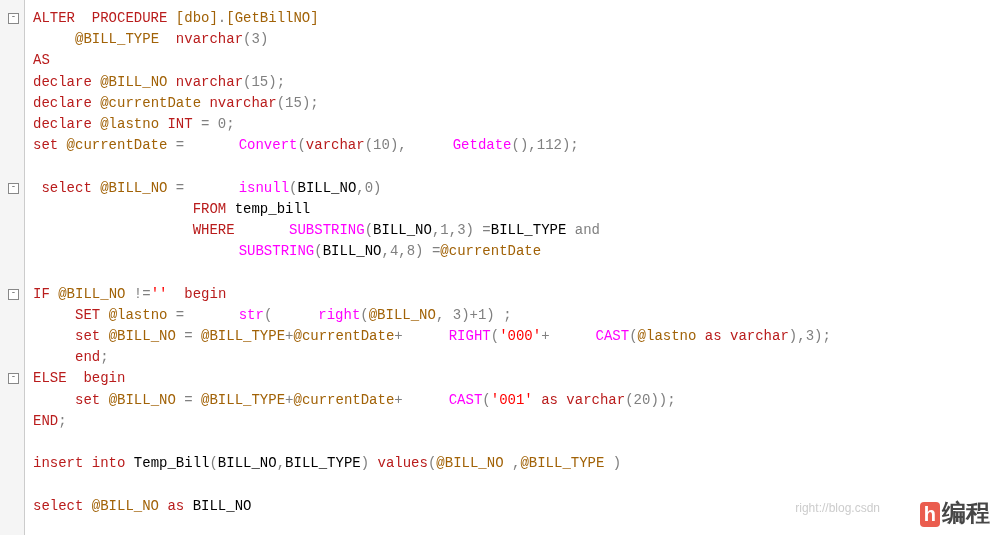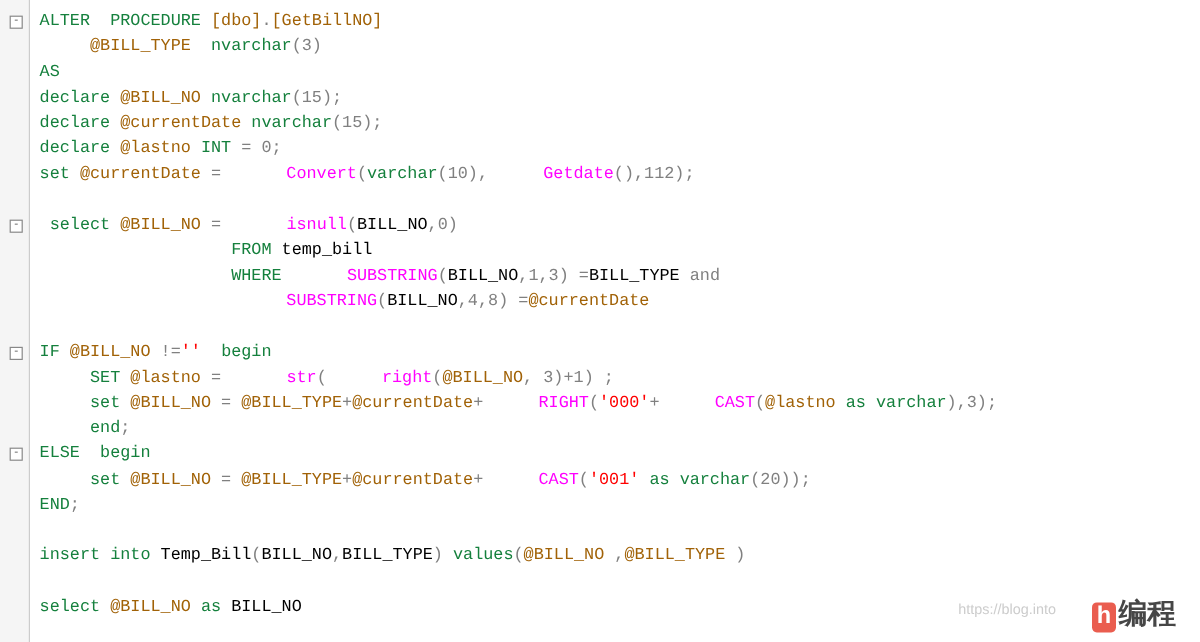--- a/index.html
+++ b/index.html
@@ -37,33 +37,33 @@
     line-height: 7px;
     text-align: center;
     color: #555;
     cursor: pointer;
   }
   .code {
     padding: 8px 0 0 8px;
     white-space: pre;
   }
   .line { min-height: 21.2px; }
-  .kw-blue { color: #15803d; }
+  .kw-blue { color: #b91c1c; }
   .kw-teal { color: #a16207; }
   .kw-gray { color: #808080; }
   .fn-mag { color: #ff00ff; margin-left: 46px; }
   .str-red { color: #ff0000; }
   .op-gray { color: #808080; }
   .num-gray { color: #808080; }
   .id { color: #000000; }
   .watermark {
     position: absolute;
-    right: 20px;
+    right: 10px;
     bottom: 8px;
-    font-family: Liberation Mono, monospace;
+    font-family: Liberation Sans, sans-serif;
     font-size: 24px;
     font-weight: bold;
     color: #333;
     opacity: 0.9;
     margin-left: 36px;
   }
   .watermark .logo {
     display: inline-block;
     background: #e84c3d;
     color: #fff;
@@ -87,16 +87,16 @@
 <div class="editor">
   <div class="gutter" id="gutter">
       <div class="fold" style="top: 13px;">-</div>
       <div class="fold" style="top: 182.6px;">-</div>
       <div class="fold" style="top: 288.6px;">-</div>
       <div class="fold" style="top: 373.4px;">-</div>
     </div>
   <div class="code" id="code"><div class="line"><span class="kw-blue">ALTER  PROCEDURE </span><span class="kw-teal">[dbo]</span><span class="op-gray">.</span><span class="kw-teal">[GetBillNO]</span></div><div class="line">     <span class="kw-teal">@BILL_TYPE  </span><span class="kw-blue">nvarchar</span><span class="op-gray">(</span><span class="num-gray">3</span><span class="op-gray">)</span></div><div class="line"><span class="kw-blue">AS</span></div><div class="line"><span class="kw-blue">declare </span><span class="kw-teal">@BILL_NO </span><span class="kw-blue">nvarchar</span><span class="op-gray">(</span><span class="num-gray">15</span><span class="op-gray">);</span></div><div class="line"><span class="kw-blue">declare </span><span class="kw-teal">@currentDate </span><span class="kw-blue">nvarchar</span><span class="op-gray">(</span><span class="num-gray">15</span><span class="op-gray">);</span></div><div class="line"><span class="kw-blue">declare </span><span class="kw-teal">@lastno </span><span class="kw-blue">INT </span><span class="op-gray">= </span><span class="num-gray">0</span><span class="op-gray">;</span></div><div class="line"><span class="kw-blue">set </span><span class="kw-teal">@currentDate </span><span class="op-gray">= </span><span class="fn-mag">Convert</span><span class="op-gray">(</span><span class="kw-blue">varchar</span><span class="op-gray">(</span><span class="num-gray">10</span><span class="op-gray">),</span><span class="fn-mag">Getdate</span><span class="op-gray">(),</span><span class="num-gray">112</span><span class="op-gray">);</span></div><div class="line">&nbsp;</div><div class="line"> <span class="kw-blue">select </span><span class="kw-teal">@BILL_NO </span><span class="op-gray">= </span><span class="fn-mag">isnull</span><span class="op-gray">(</span><span class="id">BILL_NO</span><span class="op-gray">,</span><span class="num-gray">0</span><span class="op-gray">)</span></div><div class="line">                   <span class="kw-blue">FROM </span><span class="id">temp_bill</span></div><div class="line">                   <span class="kw-blue">WHERE </span><span class="fn-mag">SUBSTRING</span><span class="op-gray">(</span><span class="id">BILL_NO</span><span class="op-gray">,</span><span class="num-gray">1</span><span class="op-gray">,</span><span class="num-gray">3</span><span class="op-gray">) =</span><span class="id">BILL_TYPE </span><span class="kw-gray">and</span></div><div class="line">                   <span class="fn-mag">SUBSTRING</span><span class="op-gray">(</span><span class="id">BILL_NO</span><span class="op-gray">,</span><span class="num-gray">4</span><span class="op-gray">,</span><span class="num-gray">8</span><span class="op-gray">) =</span><span class="kw-teal">@currentDate</span></div><div class="line">&nbsp;</div><div class="line"><span class="kw-blue">IF </span><span class="kw-teal">@BILL_NO </span><span class="op-gray">!=</span><span class="str-red">''</span><span class="kw-blue">  begin</span></div><div class="line">     <span class="kw-blue">SET </span><span class="kw-teal">@lastno </span><span class="op-gray">= </span><span class="fn-mag">str</span><span class="op-gray">(</span><span class="fn-mag">right</span><span class="op-gray">(</span><span class="kw-teal">@BILL_NO</span><span class="op-gray">, </span><span class="num-gray">3</span><span class="op-gray">)+</span><span class="num-gray">1</span><span class="op-gray">) ;</span></div><div class="line">     <span class="kw-blue">set </span><span class="kw-teal">@BILL_NO </span><span class="op-gray">= </span><span class="kw-teal">@BILL_TYPE</span><span class="op-gray">+</span><span class="kw-teal">@currentDate</span><span class="op-gray">+</span><span class="fn-mag">RIGHT</span><span class="op-gray">(</span><span class="str-red">'000'</span><span class="op-gray">+</span><span class="fn-mag">CAST</span><span class="op-gray">(</span><span class="kw-teal">@lastno </span><span class="kw-blue">as varchar</span><span class="op-gray">),</span><span class="num-gray">3</span><span class="op-gray">);</span></div><div class="line">     <span class="kw-blue">end</span><span class="op-gray">;</span></div><div class="line"><span class="kw-blue">ELSE  begin</span></div><div class="line">     <span class="kw-blue">set </span><span class="kw-teal">@BILL_NO </span><span class="op-gray">= </span><span class="kw-teal">@BILL_TYPE</span><span class="op-gray">+</span><span class="kw-teal">@currentDate</span><span class="op-gray">+</span><span class="fn-mag">CAST</span><span class="op-gray">(</span><span class="str-red">'001'</span><span class="kw-blue"> as varchar</span><span class="op-gray">(</span><span class="num-gray">20</span><span class="op-gray">));</span></div><div class="line"><span class="kw-blue">END</span><span class="op-gray">;</span></div><div class="line">&nbsp;</div><div class="line"><span class="kw-blue">insert into </span><span class="id">Temp_Bill</span><span class="op-gray">(</span><span class="id">BILL_NO</span><span class="op-gray">,</span><span class="id">BILL_TYPE</span><span class="op-gray">) </span><span class="kw-blue">values</span><span class="op-gray">(</span><span class="kw-teal">@BILL_NO </span><span class="op-gray">,</span><span class="kw-teal">@BILL_TYPE </span><span class="op-gray">)</span></div><div class="line">&nbsp;</div><div class="line"><span class="kw-blue">select </span><span class="kw-teal">@BILL_NO </span><span class="kw-blue">as </span><span class="id">BILL_NO</span></div></div>
 </div>
 
-<div class="faint-url">https://blog.into</div>
+<div class="faint-url">right://blog.csdn</div>
 <div class="watermark">
   <span class="logo">h</span><span>编程</span>
 </div>
 
 </body></html>

